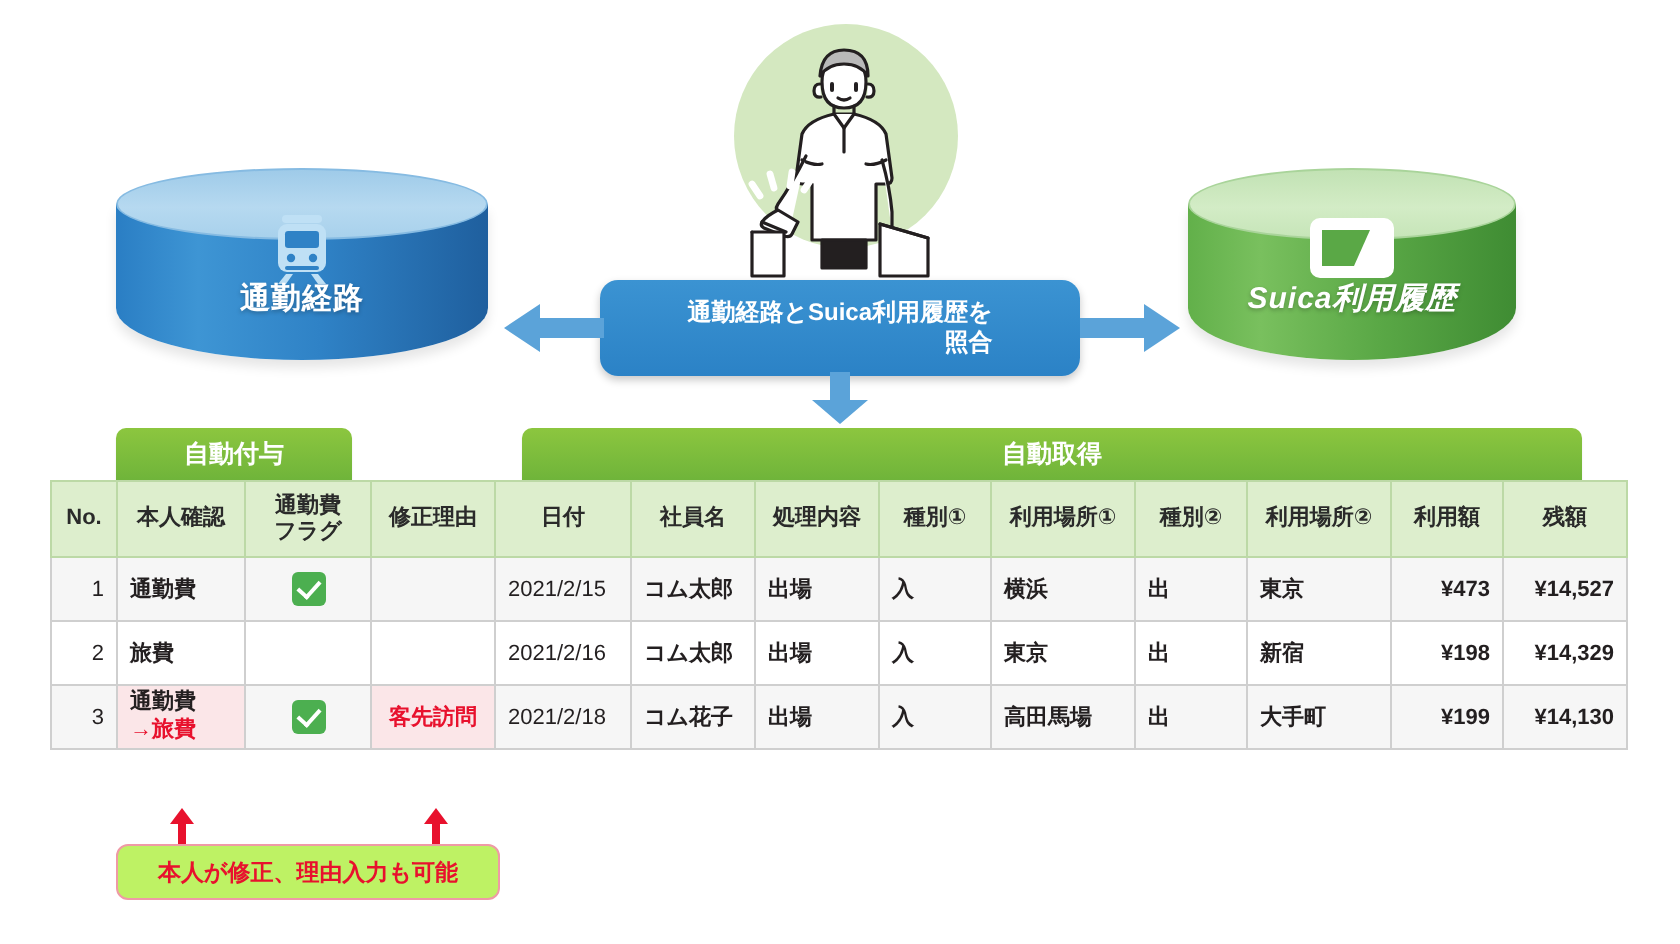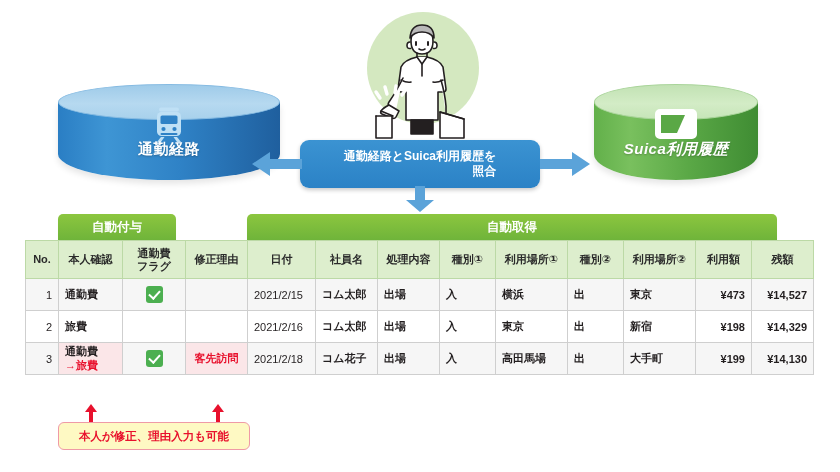--- a/index.html
+++ b/index.html
@@ -32,21 +32,21 @@
     position: absolute; left: 0; right: 0; top: 56px;
     text-align: center; color: #ffffff; font-weight: bold; font-size: 15px;
     letter-spacing: .5px; text-shadow: 0 1px 2px rgba(0,0,0,.25);
   }
   .cyl .cyl-icon {
     position: absolute; left: 0; right: 0; top: 20px;
     display: flex; justify-content: center; align-items: center; height: 40px;
   }
 
   
-  #cyl-route { left: 58px; top: 84px; width: 222px; height: 100px; }
+  #cyl-route { left: 58px; top: 84px; width: 186px; height: 100px; }
   #cyl-route .cyl-body {
     background: linear-gradient(to right, #2a7ec4 0%, #3e95d4 22%, #2f82c6 55%, #1f5f9e 100%);
     box-shadow: 0 4px 6px rgba(0,0,0,.10);
   }
   #cyl-route .cyl-top {
     background: linear-gradient(to bottom, #9fcbe9 0%, #b6d9f0 55%, #a8d1ec 100%);
     border: 1px solid #86bbe2;
     box-sizing: border-box;
   }
 
@@ -91,21 +91,21 @@
 
   .grp {
     position: absolute; top: 0; height: 26px;
     border-radius: 5px 5px 0 0;
     background: linear-gradient(to bottom, #8cc63f 0%, #6fb43a 100%);
     color: #fff; font-size: 12.5px; font-weight: bold;
     display: flex; align-items: center; justify-content: center;
     box-shadow: 0 1px 1px rgba(0,0,0,.10);
   }
   #grp-auto-assign { left: 58px; width: 118px; }
-  #grp-auto-fetch  { left: 247px; width: 530px; }
+  #grp-auto-fetch  { left: 261px; width: 530px; }
 
   table#rec-table {
     position: absolute; left: 25px; top: 26px;
     border-collapse: collapse;
     table-layout: fixed;
     width: 788px;
     font-size: 11px;
   }
   #rec-table th, #rec-table td {
     border: 1px solid #cfcfcf;
@@ -144,21 +144,21 @@
     content: ""; position: absolute; left: 5px; top: 2px;
     width: 5px; height: 9px; border: solid #fff;
     border-width: 0 2.2px 2.2px 0; transform: rotate(42deg);
   }
   .red { color: #e8112d; font-weight: bold; }
   .blk { color: #231f20; font-weight: bold; }
 
   
   #callout {
     position: absolute; left: 58px; top: 422px; width: 190px; height: 26px;
-    border: 1px solid #ef9aa6; border-radius: 6px; background: #fef9c3;
+    border: 1px solid #ef9aa6; border-radius: 6px; background: #bef264;
     display: flex; align-items: center; justify-content: center;
     color: #e8112d; font-size: 11.5px; font-weight: bold;
   }
   .call-arrow { position: absolute; }
 </style>
 </head>
 <body>
 
 <div id="diagram">
 

